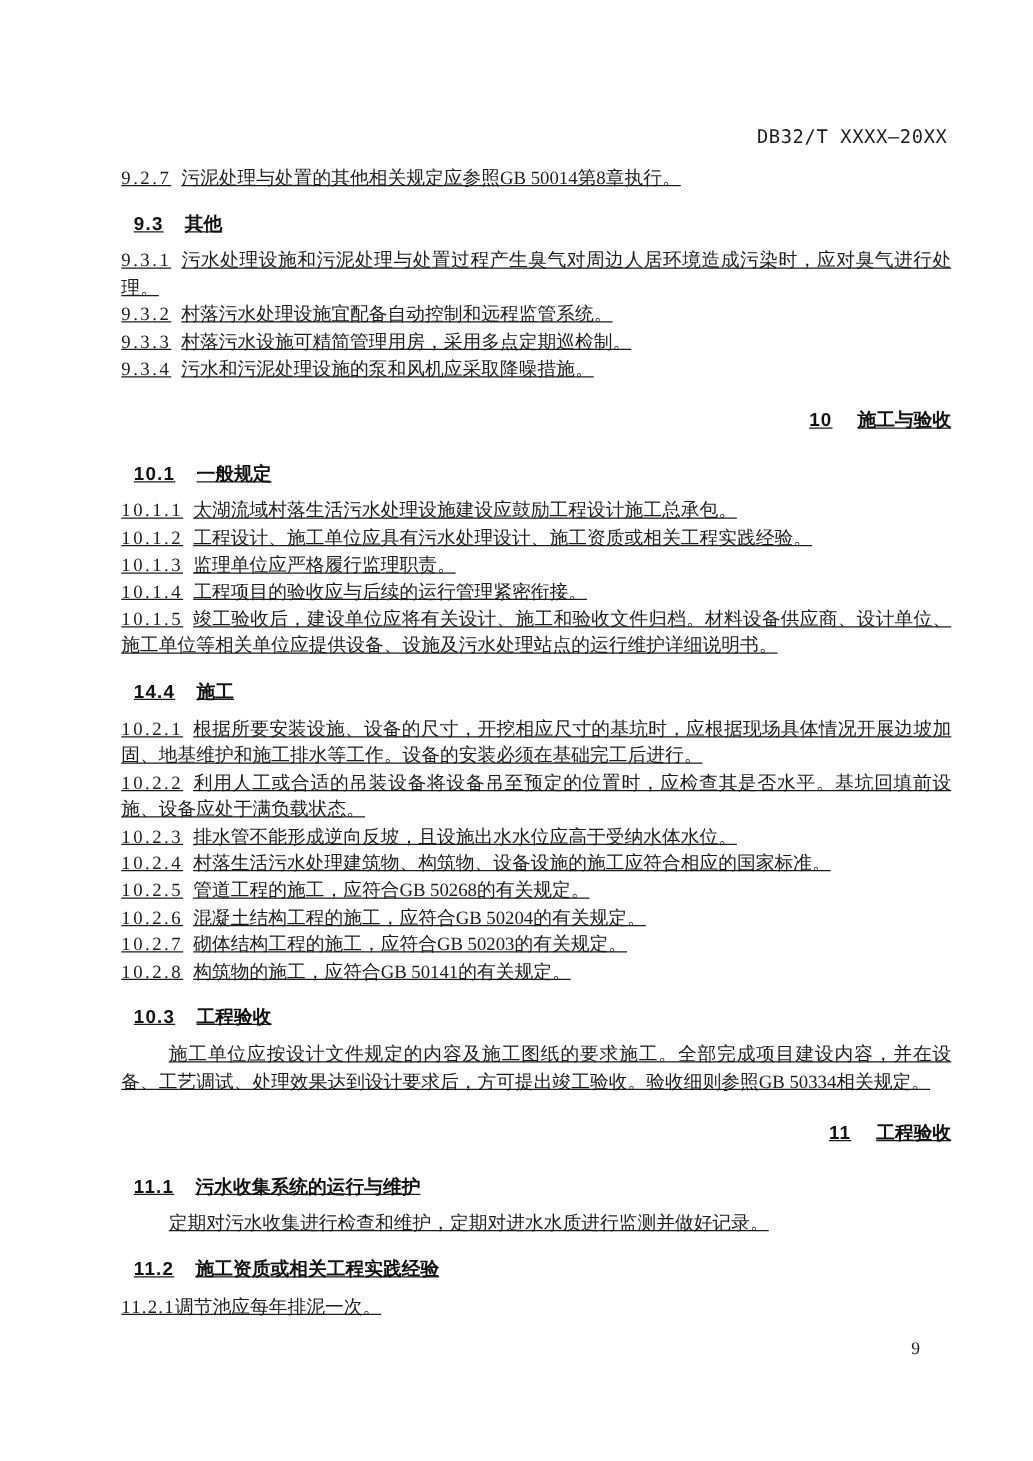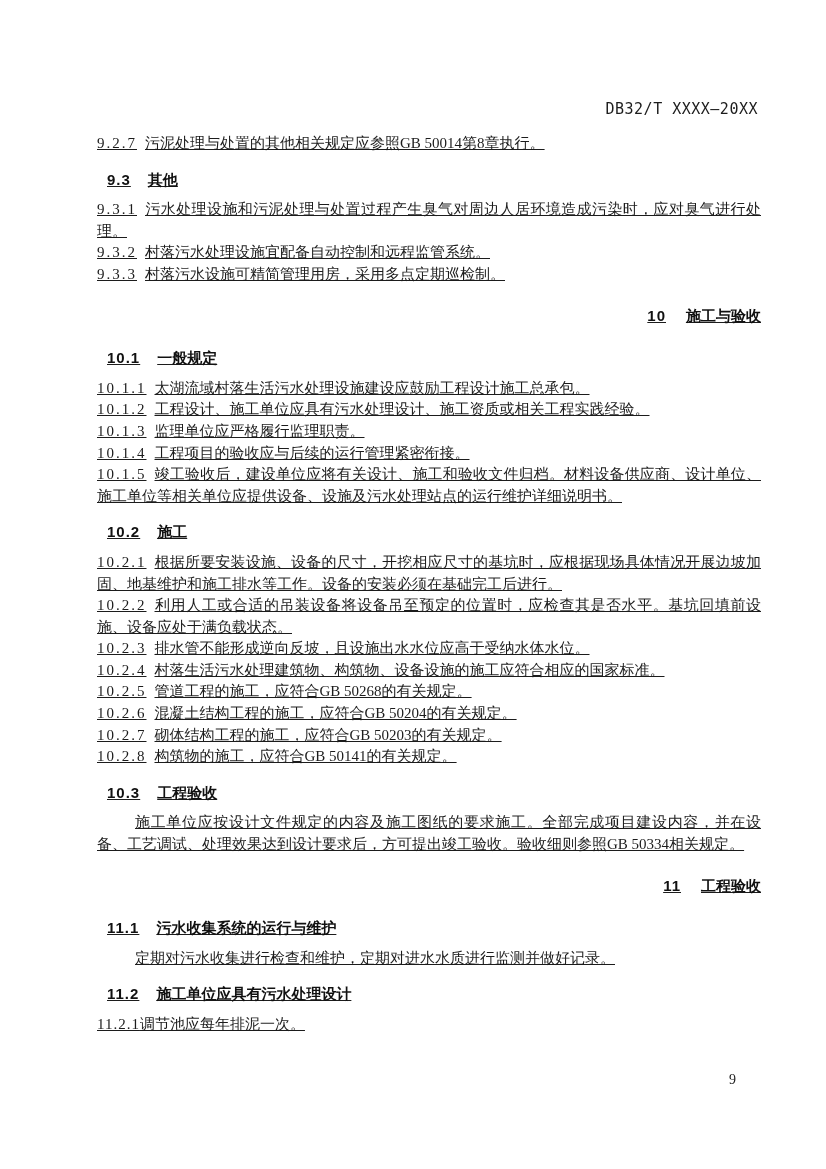--- a/index.html
+++ b/index.html
@@ -91,41 +91,42 @@
   <div>
     <span class="doc-code">DB32/T XXXX—20XX</span>
   </div>
 
   <div class="content" id="blocks">
       <p class="clause"><span class="num">9.2.7</span>污泥处理与处置的其他相关规定应参照GB 50014第8章执行。</p>
       <h3 class="section"><span class="hnum">9.3</span><span class="htitle">其他</span></h3>
       <p class="clause"><span class="num">9.3.1</span>污水处理设施和污泥处理与处置过程产生臭气对周边人居环境造成污染时，应对臭气进行处理。</p>
       <p class="clause"><span class="num">9.3.2</span>村落污水处理设施宜配备自动控制和远程监管系统。</p>
       <p class="clause"><span class="num">9.3.3</span>村落污水设施可精简管理用房，采用多点定期巡检制。</p>
+      <p class="clause"><span class="num">9.3.4</span>污水和污泥处理设施的泵和风机应采取降噪措施。</p>
       <h2 class="chapter"><span class="hnum">10</span><span class="htitle">施工与验收</span></h2>
       <h3 class="section"><span class="hnum">10.1</span><span class="htitle">一般规定</span></h3>
       <p class="clause"><span class="num">10.1.1</span>太湖流域村落生活污水处理设施建设应鼓励工程设计施工总承包。</p>
       <p class="clause"><span class="num">10.1.2</span>工程设计、施工单位应具有污水处理设计、施工资质或相关工程实践经验。</p>
       <p class="clause"><span class="num">10.1.3</span>监理单位应严格履行监理职责。</p>
       <p class="clause"><span class="num">10.1.4</span>工程项目的验收应与后续的运行管理紧密衔接。</p>
       <p class="clause"><span class="num">10.1.5</span>竣工验收后，建设单位应将有关设计、施工和验收文件归档。材料设备供应商、设计单位、施工单位等相关单位应提供设备、设施及污水处理站点的运行维护详细说明书。</p>
-      <h3 class="section"><span class="hnum">10.2</span><span class="htitle">施工</span></h3>
+      <h3 class="section"><span class="hnum">14.4</span><span class="htitle">施工</span></h3>
       <p class="clause"><span class="num">10.2.1</span>根据所要安装设施、设备的尺寸，开挖相应尺寸的基坑时，应根据现场具体情况开展边坡加固、地基维护和施工排水等工作。设备的安装必须在基础完工后进行。</p>
       <p class="clause"><span class="num">10.2.2</span>利用人工或合适的吊装设备将设备吊至预定的位置时，应检查其是否水平。基坑回填前设施、设备应处于满负载状态。</p>
       <p class="clause"><span class="num">10.2.3</span>排水管不能形成逆向反坡，且设施出水水位应高于受纳水体水位。</p>
       <p class="clause"><span class="num">10.2.4</span>村落生活污水处理建筑物、构筑物、设备设施的施工应符合相应的国家标准。</p>
       <p class="clause"><span class="num">10.2.5</span>管道工程的施工，应符合GB 50268的有关规定。</p>
       <p class="clause"><span class="num">10.2.6</span>混凝土结构工程的施工，应符合GB 50204的有关规定。</p>
       <p class="clause"><span class="num">10.2.7</span>砌体结构工程的施工，应符合GB 50203的有关规定。</p>
       <p class="clause"><span class="num">10.2.8</span>构筑物的施工，应符合GB 50141的有关规定。</p>
       <h3 class="section"><span class="hnum">10.3</span><span class="htitle">工程验收</span></h3>
       <p class="para">施工单位应按设计文件规定的内容及施工图纸的要求施工。全部完成项目建设内容，并在设备、工艺调试、处理效果达到设计要求后，方可提出竣工验收。验收细则参照GB 50334相关规定。</p>
       <h2 class="chapter"><span class="hnum">11</span><span class="htitle">工程验收</span></h2>
       <h3 class="section"><span class="hnum">11.1</span><span class="htitle">污水收集系统的运行与维护</span></h3>
       <p class="para">定期对污水收集进行检查和维护，定期对进水水质进行监测并做好记录。</p>
-      <h3 class="section"><span class="hnum">11.2</span><span class="htitle">施工单位应具有污水处理设计</span></h3>
+      <h3 class="section"><span class="hnum">11.2</span><span class="htitle">施工资质或相关工程实践经验</span></h3>
       <p class="clause"><span class="num nospace">11.2.1</span>调节池应每年排泥一次。</p>
     </div>
 
   <div>
     <span class="page-num">9</span>
   </div>
 </div>
 
 </body></html>

